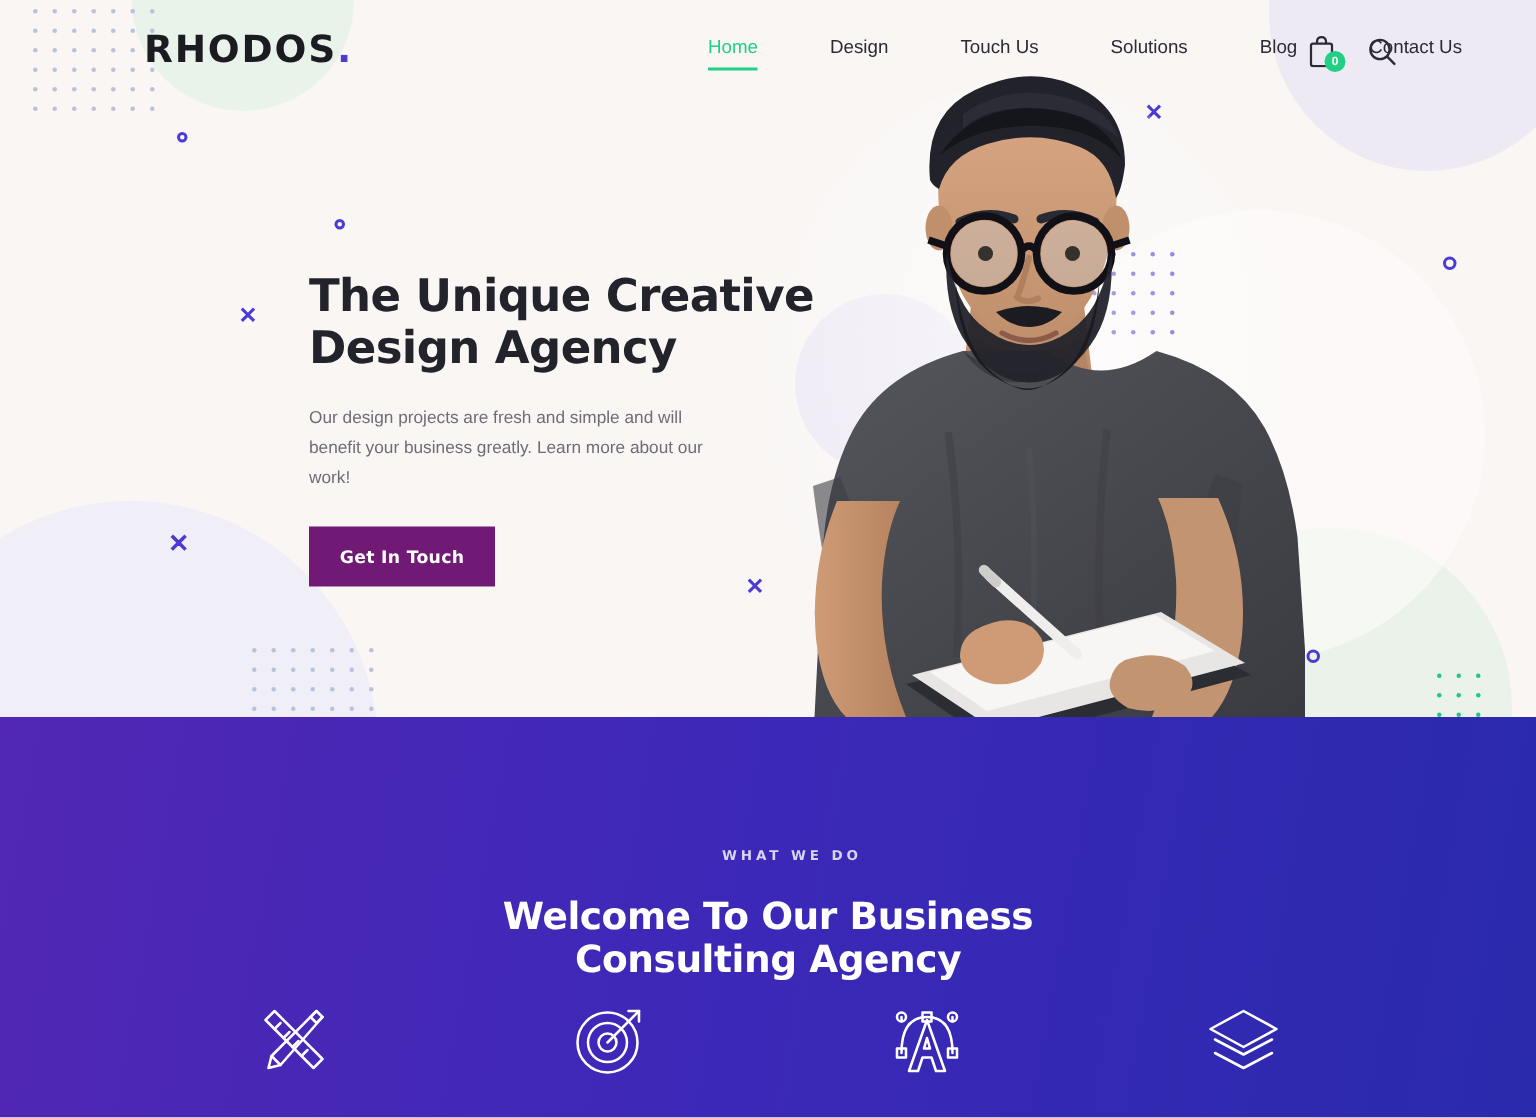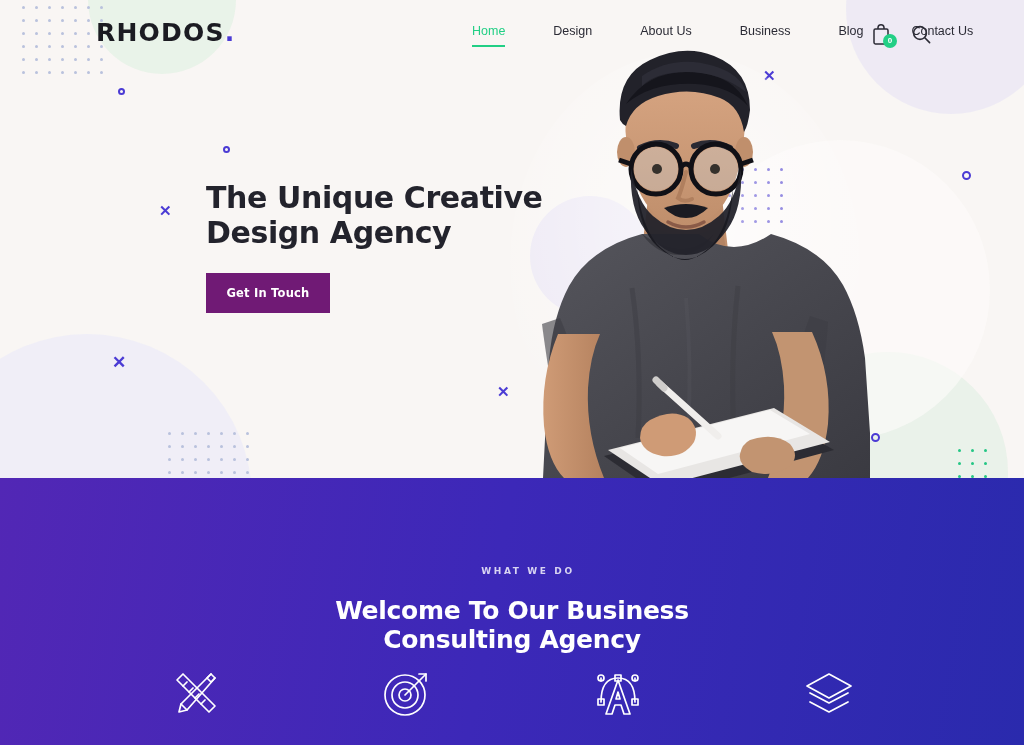--- a/index.html
+++ b/index.html
@@ -509,22 +509,22 @@
 
     <header class="header">
 
       <div class="logo">
         <span>RHODOS</span><span class="dot">.</span>
       </div>
 
       <nav class="nav">
         <a href="#" class="active">Home</a>
         <a href="#">Design</a>
-        <a href="#">About Us</a>
-        <a href="#">Business</a>
+        <a href="#">Touch Us</a>
+        <a href="#">Solutions</a>
         <a href="#">Blog</a>
         <a href="#">Contact Us</a>
       </nav>
 
       <div class="head-icons">
         <div class="icon-btn">
           <svg width="18" height="21" viewBox="0 0 18 21" fill="none" stroke="#2b2b35" stroke-width="1.5">
             <rect x="2" y="5" width="14" height="15" rx="1.4"></rect>
             <path d="M6 5V3.4A3 3 0 0 1 9 .8a3 3 0 0 1 3 2.6V5"></path>
           </svg>
@@ -537,20 +537,21 @@
           </svg>
         </div>
       </div>
     </header>
 
     <div class="hero-copy">
       <h1 class="hero-title">
         <span>The Unique Creative</span><br>
         <span>Design Agency</span>
       </h1>
+      <p class="hero-sub">Our design projects are fresh and simple and will benefit your business greatly. Learn more about our work!</p>
       <button class="btn-cta">Get In Touch</button>
     </div>
 
   </section>
 
   <section class="services">
 
     <div class="eyebrow">WHAT WE DO</div>
 
     <h2 class="sec-title">

